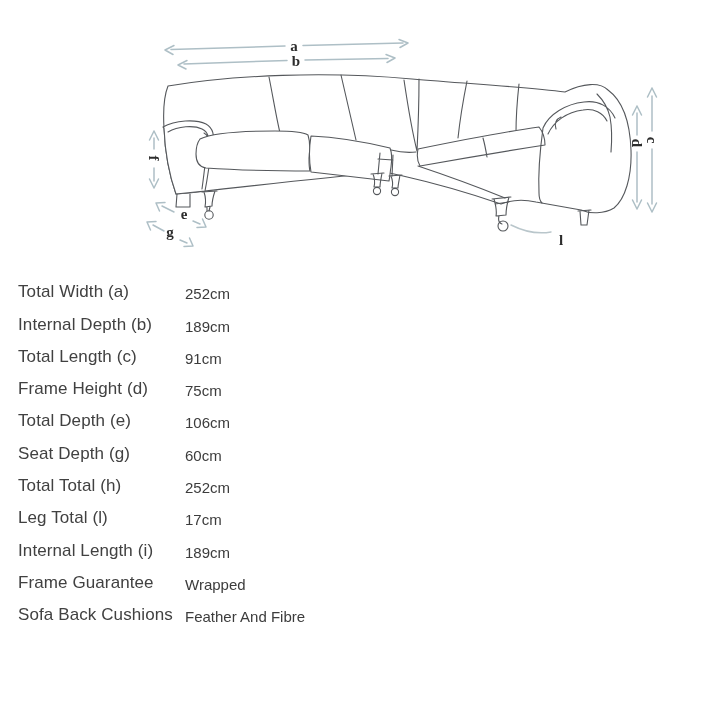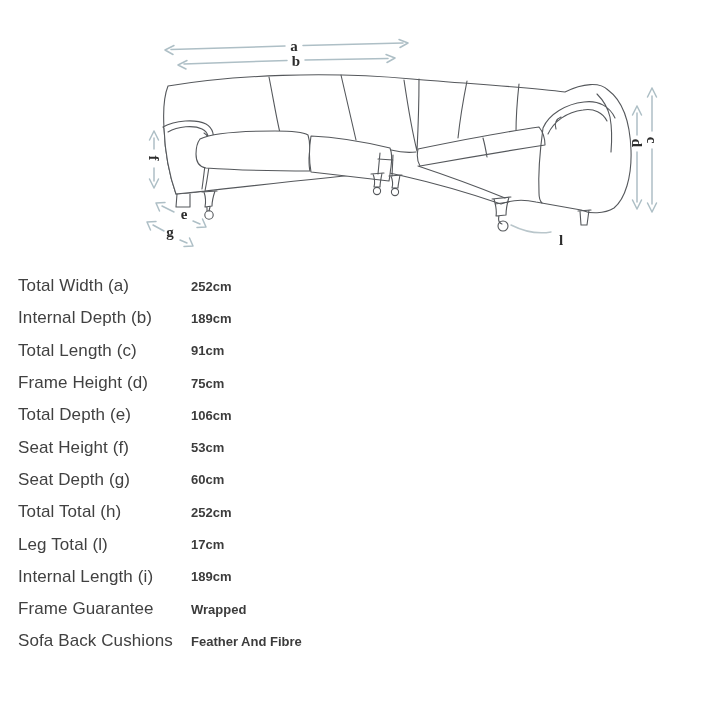--- a/index.html
+++ b/index.html
@@ -4,23 +4,23 @@
 <style>
   html,body{margin:0;padding:0;background:#ffffff;}
   body{width:709px;height:720px;font-family:"Liberation Sans",sans-serif;}
   .screen{position:relative;width:709px;height:720px;overflow:hidden;background:#fff;}
   svg.diagram{position:absolute;left:0;top:0;display:block;}
   .sofa-line{fill:none;stroke:#55585c;stroke-width:1.1;stroke-linecap:round;stroke-linejoin:round;}
   .sofa-fill{fill:#ffffff;stroke:#55585c;stroke-width:1.1;stroke-linecap:round;stroke-linejoin:round;}
   .dim-line{fill:none;stroke:#aebfc6;stroke-width:1.5;stroke-linecap:round;stroke-linejoin:round;}
   .dim-letter{font-family:"Liberation Serif",serif;font-weight:700;font-size:15px;fill:#2d2d2d;}
   .spec-table{position:absolute;left:18px;top:270px;width:680px;}
-  .spec-row{display:flex;align-items:center;height:32.3px;gap:6px;}
+  .spec-row{display:flex;align-items:flex-end;height:32.3px;}
   .spec-label{width:167px;flex:0 0 167px;font-size:17px;color:#414141;letter-spacing:.1px;}
-  .spec-value{font-size:13px;color:#3c3c3c;font-weight:bold;}
+  .spec-value{font-size:15px;color:#3c3c3c;}
 </style>
 </head>
 <body>
 
 <div class="screen">
 
   <svg class="diagram" width="709" height="266" viewBox="0 0 709 266">
 
     <g>
 
@@ -167,24 +167,20 @@
     </div>
     <div class="spec-row">
       <div class="spec-label">Frame Height (d)</div>
       <div class="spec-value">75cm</div>
     </div>
     <div class="spec-row">
       <div class="spec-label">Total Depth (e)</div>
       <div class="spec-value">106cm</div>
     </div>
     <div class="spec-row">
-      <div class="spec-label">Seat Height (f)</div>
-      <div class="spec-value">53cm</div>
-    </div>
-    <div class="spec-row">
       <div class="spec-label">Seat Depth (g)</div>
       <div class="spec-value">60cm</div>
     </div>
     <div class="spec-row">
       <div class="spec-label">Total Total (h)</div>
       <div class="spec-value">252cm</div>
     </div>
     <div class="spec-row">
       <div class="spec-label">Leg Total (l)</div>
       <div class="spec-value">17cm</div>

